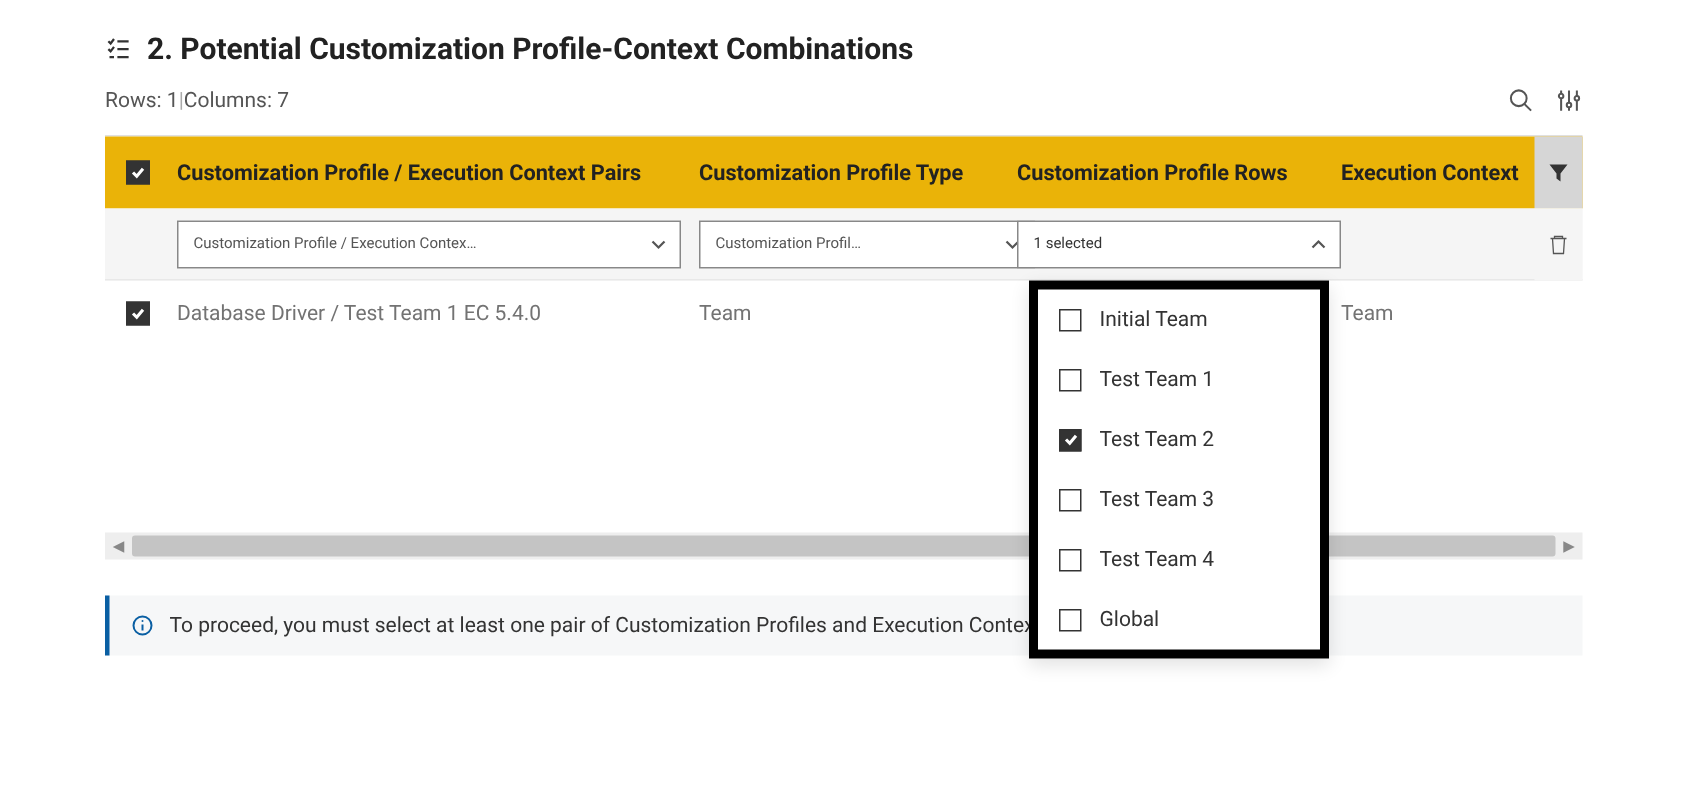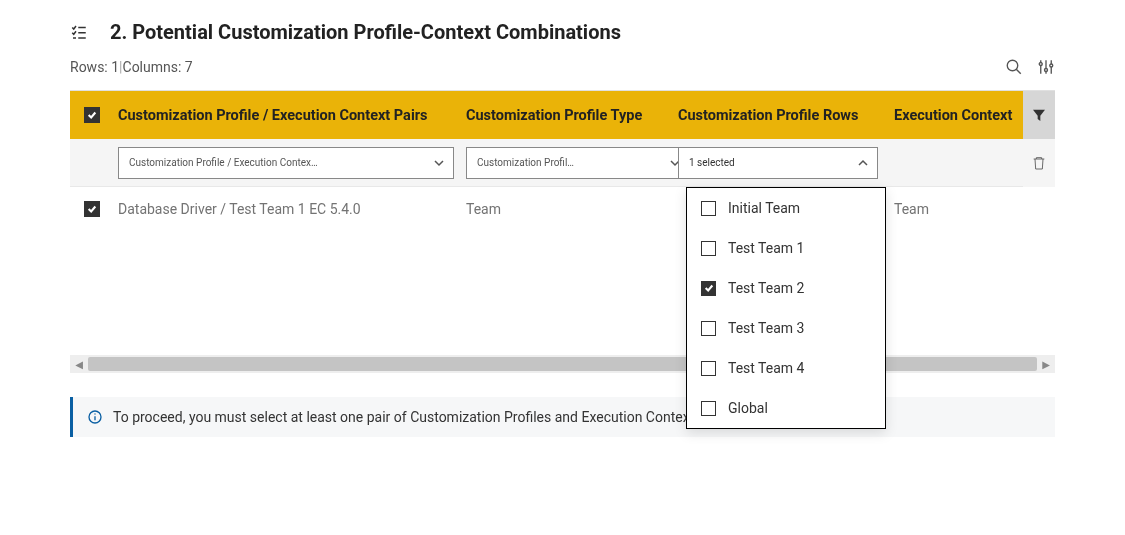--- a/index.html
+++ b/index.html
@@ -11,21 +11,21 @@
       font-family: -apple-system, BlinkMacSystemFont, "Segoe UI", Roboto, Arial, sans-serif;
       font-size: 14px;
       color: #333;
       background: #fff;
       padding: 20px 70px;
       width: 1125px;
     }
     .header-row {
       display: flex;
       align-items: center;
-      gap: 22px;
+      gap: 10px;
       margin-bottom: 14px;
     }
     .checklist-icon {
       width: 18px;
       height: 18px;
       display: inline-flex;
       align-items: center;
       justify-content: center;
     }
     .checklist-icon svg {
@@ -218,21 +218,21 @@
       stroke: #fff;
       fill: none;
       stroke-width: 2.5;
     }
     .dropdown {
       position: absolute;
       top: 96px;
       left: 616px;
       width: 200px;
       background: #fff;
-      border: 1px solid #000000;
+      border: 6px solid #000000;
       box-shadow: 0 4px 12px rgba(0,0,0,0.12);
       z-index: 10;
     }
     .dropdown-item {
       display: flex;
       align-items: center;
       height: 40px;
       padding: 0 14px;
       gap: 12px;
       cursor: pointer;
@@ -379,21 +379,21 @@
       <div class="filter-input" style="width:224px">
         <span class="txt">Customization Profil…</span>
         <span class="chevron">
           <svg viewBox="0 0 12 12">
               <polyline points="2,4 6,8 10,4"></polyline>
             </svg>
         </span>
       </div>
     </div>
     <div class="col-team">
-      <div class="filter-input open" style="width:200px">
+      <div class="filter-input open" style="width:216px">
         <span class="txt">1 selected</span>
         <span class="chevron">
           <svg viewBox="0 0 12 12">
               <polyline points="2,8 6,4 10,8"></polyline>
             </svg>
         </span>
       </div>
     </div>
     <div class="trash-cell">
       <svg viewBox="0 0 24 24">

